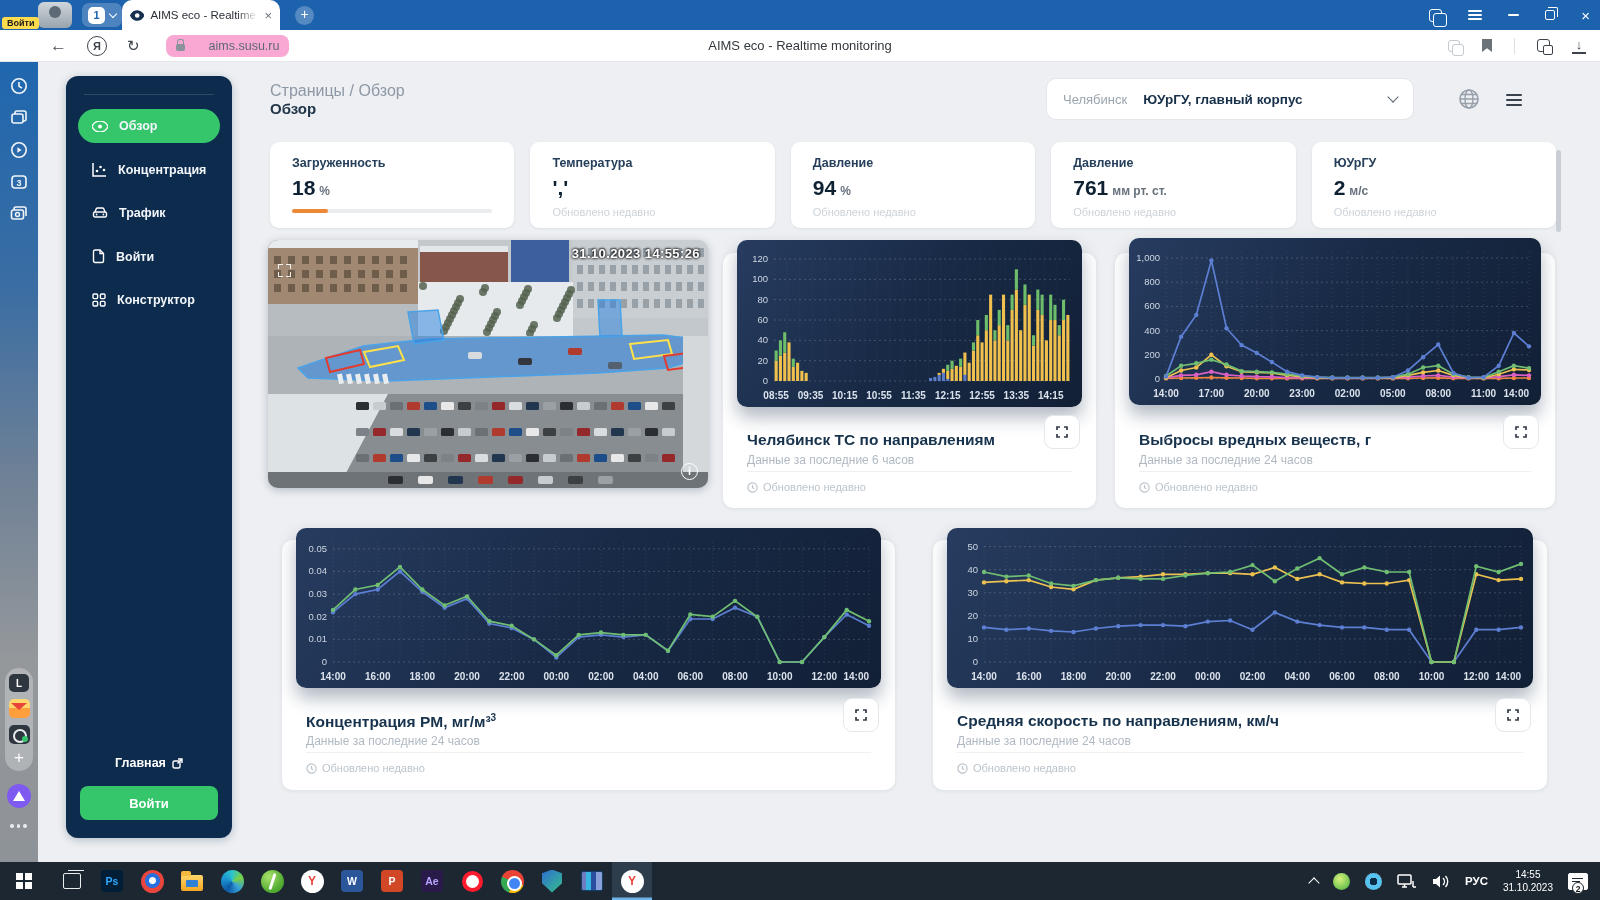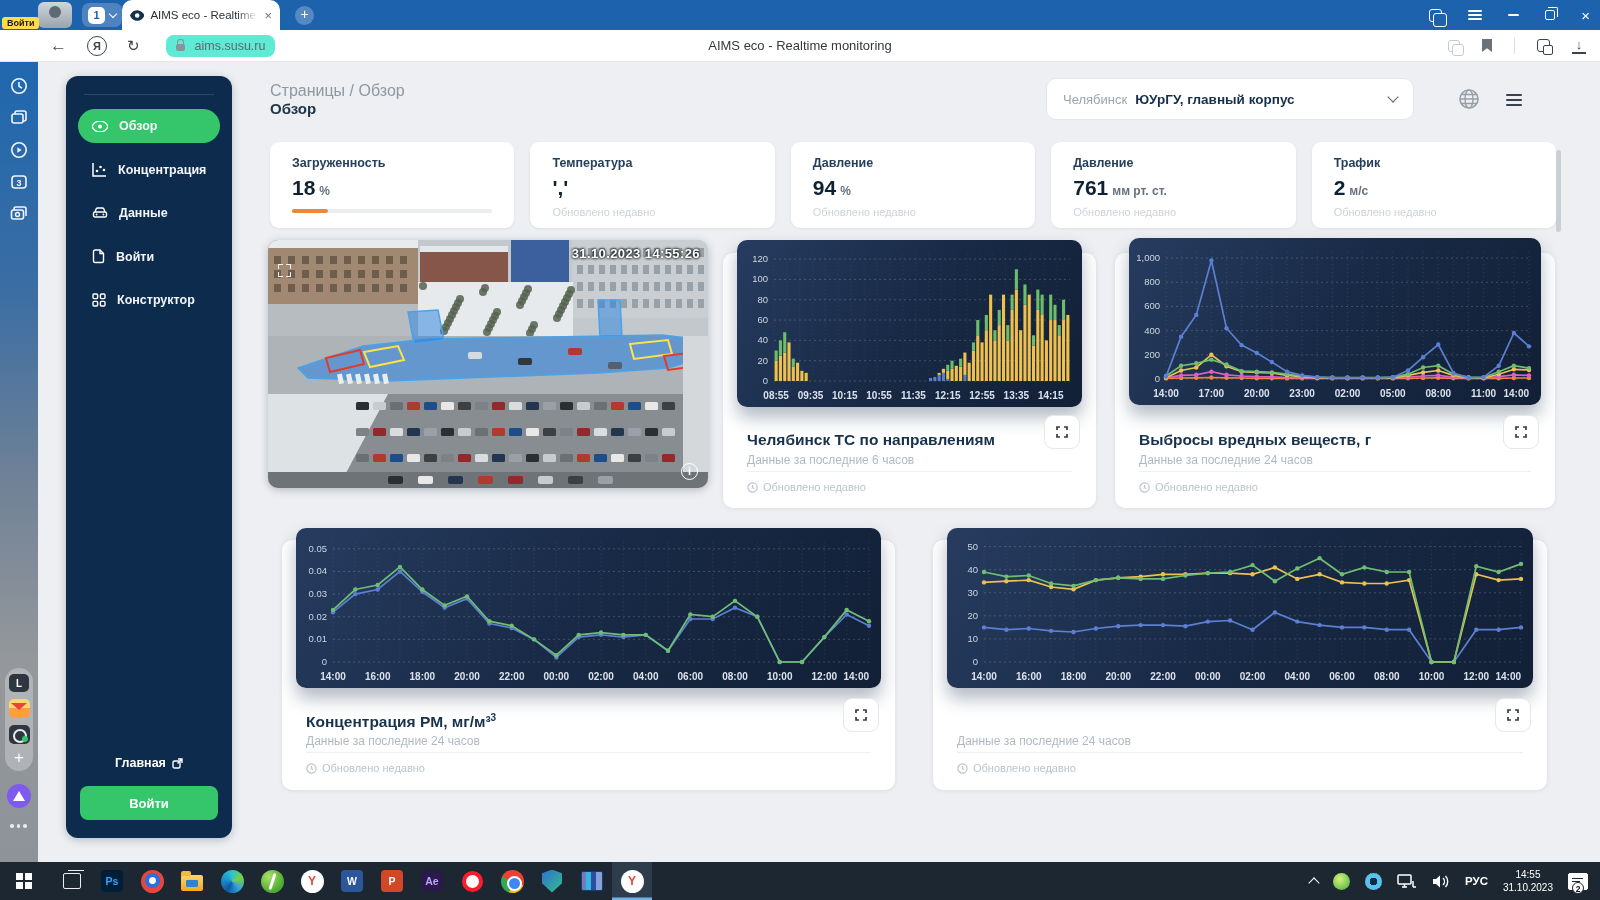--- a/index.html
+++ b/index.html
@@ -26,21 +26,21 @@
   .ic-restore{width:10px;height:10px;border:1.5px solid #fff;border-radius:2px;position:relative}
   .ic-restore:before{content:"";position:absolute;left:2px;top:-4px;width:9px;height:9px;border:1.5px solid #fff;border-left:none;border-bottom:none;border-radius:0 2px 0 0}
   .ic-close{color:#fff;font-size:15px;line-height:15px}
 
   
   .addrbar{position:absolute;left:0;top:30px;width:1600px;height:32px;background:#fff;border-bottom:1px solid #e3e6e9;display:flex;align-items:center}
   .ab-left{display:flex;align-items:center;gap:20px;padding-left:50px}
   .back{color:#4a5158;font-size:17px}
   .ya-circ{width:20px;height:20px;border:1.6px solid #3c434a;border-radius:50%;color:#3c434a;font-size:11px;font-weight:700;display:flex;align-items:center;justify-content:center}
   .reload{color:#3c434a;font-size:15px}
-  .urlpill{display:flex;align-items:center;gap:10px;background:#5eead4;border-radius:8px;height:22px;padding:0 10px;margin-left:6px}
+  .urlpill{display:flex;align-items:center;gap:24px;background:#f9a8d4;border-radius:8px;height:22px;padding:0 10px;margin-left:6px}
   .lockbody{width:9px;height:7px;border-radius:2px;background:#8a939c;position:relative;margin-top:4px}
   .lockbody:before{content:"";position:absolute;top:-5px;left:1px;width:5px;height:6px;border:1.5px solid #8a939c;border-bottom:none;border-radius:3px 3px 0 0}
   .urltext{font-size:12.5px;color:#5d6874}
   .wintitle{position:absolute;left:0;right:0;text-align:center;font-size:13px;color:#33393f;pointer-events:none}
   .ab-right{position:absolute;right:14px;display:flex;align-items:center;gap:22px}
   .ic-sq-plus{width:12px;height:12px;border:1.5px solid #c4cad0;border-radius:3px;position:relative}
   .ic-sq-plus:before{content:"";position:absolute;left:3px;top:3px;width:10px;height:10px;border:1.5px solid #c4cad0;border-radius:3px;background:#fff}
   .ic-flag{width:10px;height:13px;background:#6b7378;clip-path:polygon(0 0,100% 0,100% 100%,50% 72%,0 100%)}
   .ab-sep{width:1px;height:16px;background:#dcdfe2}
   .ic-tabs{width:13px;height:13px;border:1.6px solid #3c434a;border-radius:3px;position:relative}
@@ -77,21 +77,21 @@
   .nav-item.active{background:#35c66b}
   .nav-item svg{flex:0 0 auto}
   .sb-bottom{position:absolute;left:0;right:0;bottom:18px;padding:0 14px;text-align:center}
   .home-link{color:#fff;font-size:12.5px;font-weight:700;display:inline-flex;align-items:center;gap:6px;margin-bottom:16px}
   .login-btn{width:100%;height:34px;border-radius:8px;background:#35c66b;color:#fff;font-size:13px;font-weight:700;border:none;display:flex;align-items:center;justify-content:center}
 
   
   .crumbs{position:absolute;left:232px;top:20px;font-size:16px;color:#8d98a5}
   .crumbs b{color:#7f8b98;font-weight:400}
   .page-title{position:absolute;left:232px;top:38px;font-size:15px;font-weight:700;color:#1f3448}
-  .loc-select{position:absolute;left:1008px;top:16px;width:368px;height:42px;background:#fff;border:1px solid #e2e6ea;border-radius:10px;display:flex;align-items:center;padding:0 16px;gap:8px}
+  .loc-select{position:absolute;left:1008px;top:16px;width:368px;height:42px;background:#fff;border:1px solid #e2e6ea;border-radius:10px;display:flex;align-items:center;padding:0 16px;gap:16px}
   .loc-city{font-size:13px;color:#9aa5b0}
   .loc-name{font-size:13.5px;font-weight:700;color:#17304a}
   .sel-chev{margin-left:auto;width:8px;height:8px;border-right:1.6px solid #5a6570;border-bottom:1.6px solid #5a6570;transform:rotate(45deg);margin-top:-4px}
   .globe{position:absolute;left:1420px;top:26px;color:#97a0a9}
   .burger{position:absolute;left:1468px;top:29px}
   .burger i{display:block;width:16px;height:2px;background:#39424c;margin:3px 0;border-radius:1px}
 
   
   .stats{position:absolute;left:232px;top:80px;width:1286px;display:flex;gap:16px}
   .stat{flex:1;background:#fff;border-radius:9px;height:86px;padding:14px 22px 0;box-shadow:0 1px 3px rgba(16,40,70,.07);position:relative}
@@ -272,21 +272,21 @@
             </svg>
             <span>Концентрация</span>
           </div>
           <div class="nav-item">
             <svg width="16" height="14" viewBox="0 0 16 14">
               <path d="M3 6l1.2-3.2A1.6 1.6 0 0 1 5.7 2h4.6a1.6 1.6 0 0 1 1.5.8L13 6" fill="none" stroke="#fff" stroke-width="1.4"></path>
               <rect x="1.5" y="6" width="13" height="5" rx="1.6" fill="none" stroke="#fff" stroke-width="1.4"></rect>
               <circle cx="4.6" cy="8.5" r=".9" fill="#fff"></circle>
               <circle cx="11.4" cy="8.5" r=".9" fill="#fff"></circle>
             </svg>
-            <span>Данные</span>
+            <span>Трафик</span>
           </div>
           <div class="nav-item">
             <svg width="13" height="15" viewBox="0 0 13 15">
               <path d="M1.5 2.5A1.5 1.5 0 0 1 3 1h5l3.5 3.5V12A1.5 1.5 0 0 1 10 13.5H3A1.5 1.5 0 0 1 1.5 12z" fill="none" stroke="#fff" stroke-width="1.4"></path>
               <path d="M8 1v3.5h3.5" fill="none" stroke="#fff" stroke-width="1.4"></path>
             </svg>
             <span>Войти</span>
           </div>
           <div class="nav-item">
             <svg width="14" height="14" viewBox="0 0 14 14">
@@ -350,21 +350,21 @@
           <div class="stat-label">Давление</div>
           <div class="stat-val"><b>94</b><small>%</small></div>
           <div class="stat-upd">Обновлено недавно</div>
         </div>
         <div class="stat">
           <div class="stat-label">Давление</div>
           <div class="stat-val"><b>761</b><small>мм рт. ст.</small></div>
           <div class="stat-upd">Обновлено недавно</div>
         </div>
         <div class="stat">
-          <div class="stat-label">Трафик</div>
+          <div class="stat-label">ЮУрГУ</div>
           <div class="stat-val"><b>2</b><small>м/с</small></div>
           <div class="stat-upd">Обновлено недавно</div>
         </div>
       </div>
 
     <div class="camera">
       <svg id="camsvg" width="440" height="248" viewBox="0 0 440 248">
           <rect x="0" y="0" width="440" height="248" fill="#c3c8cc"></rect>
           <rect x="0" y="0" width="150" height="64" fill="#a08873"></rect>
           <rect x="0" y="0" width="150" height="8" fill="#e8ebed"></rect>
@@ -1160,20 +1160,21 @@
             <text x="216" y="152" text-anchor="middle" font-size="10" fill="#dbe2ec" font-weight="bold" font-family="Liberation Sans, sans-serif">22:00</text>
             <text x="260.75" y="152" text-anchor="middle" font-size="10" fill="#dbe2ec" font-weight="bold" font-family="Liberation Sans, sans-serif">00:00</text>
             <text x="305.5" y="152" text-anchor="middle" font-size="10" fill="#dbe2ec" font-weight="bold" font-family="Liberation Sans, sans-serif">02:00</text>
             <text x="350.25" y="152" text-anchor="middle" font-size="10" fill="#dbe2ec" font-weight="bold" font-family="Liberation Sans, sans-serif">04:00</text>
             <text x="395" y="152" text-anchor="middle" font-size="10" fill="#dbe2ec" font-weight="bold" font-family="Liberation Sans, sans-serif">06:00</text>
             <text x="439.75" y="152" text-anchor="middle" font-size="10" fill="#dbe2ec" font-weight="bold" font-family="Liberation Sans, sans-serif">08:00</text>
             <text x="484.5" y="152" text-anchor="middle" font-size="10" fill="#dbe2ec" font-weight="bold" font-family="Liberation Sans, sans-serif">10:00</text>
             <text x="529.25" y="152" text-anchor="middle" font-size="10" fill="#dbe2ec" font-weight="bold" font-family="Liberation Sans, sans-serif">12:00</text>
             <text x="574" y="152" text-anchor="end" font-size="10" fill="#dbe2ec" font-weight="bold" font-family="Liberation Sans, sans-serif">14:00</text>
           </svg></div>
+      <div class="cc-title" style="top:172px">Средняя скорость по направлениям, км/ч</div>
       <div class="cc-sub" style="top:194px">Данные за последние 24 часов</div>
       <div class="expand" style="top:158px">
           <svg width="12" height="12" viewBox="0 0 12 12">
             <path d="M1 4V1h3M8 1h3v3M11 8v3H8M4 11H1V8" fill="none" stroke="#333b44" stroke-width="1.7"></path>
           </svg>
         </div>
       <div class="cc-div" style="top:212px"></div>
       <div class="cc-upd" style="top:222px">
           <svg width="11" height="11" viewBox="0 0 11 11">
             <circle cx="5.5" cy="5.5" r="4.6" fill="none" stroke="#bcc4cc" stroke-width="1.2"></circle>

